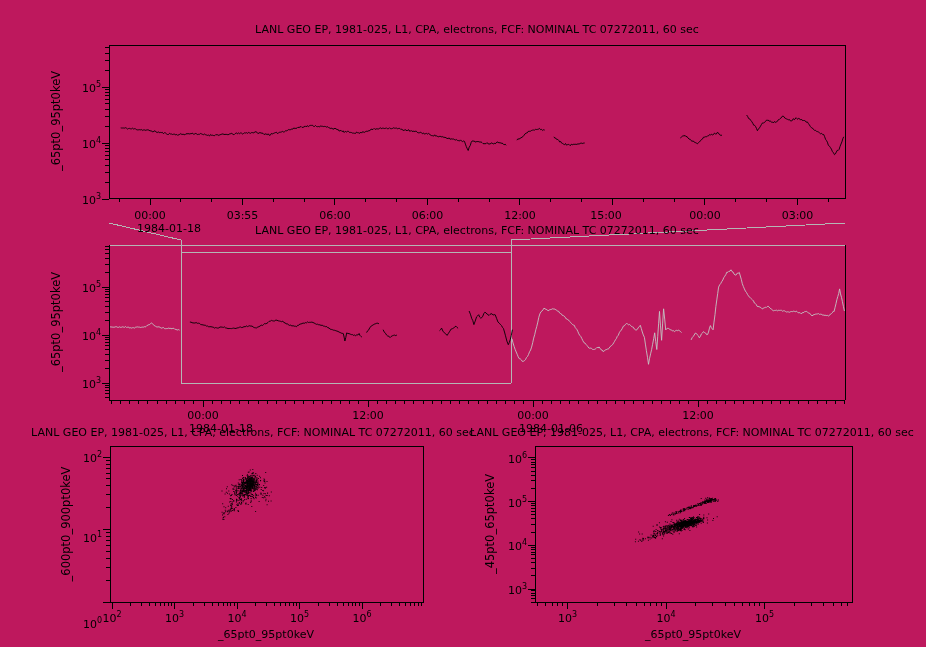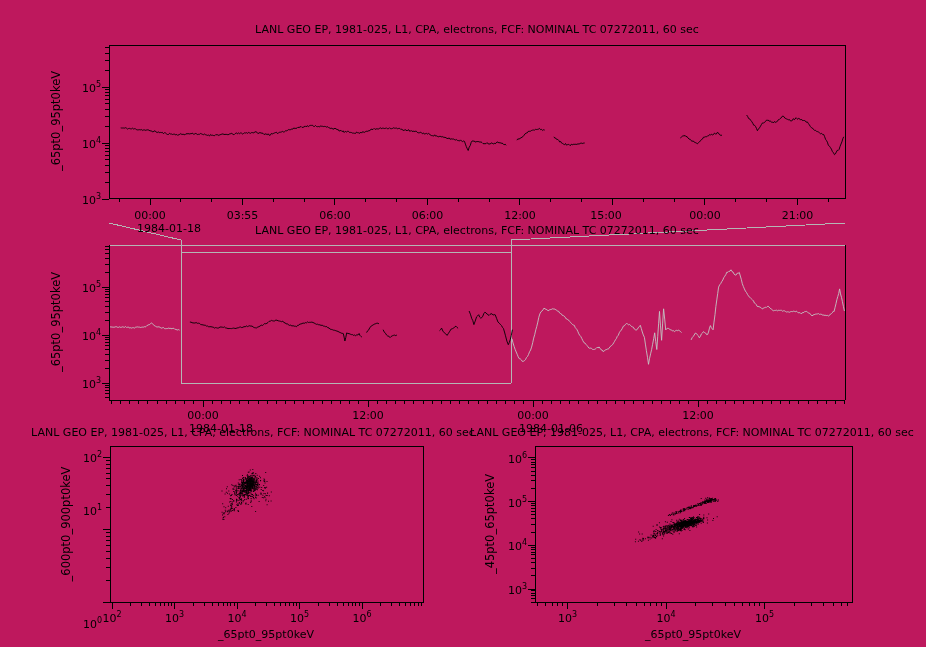--- a/index.html
+++ b/index.html
@@ -374,35 +374,35 @@
   <div class="lbl ra" style="left: 54px; top: 190px;">10<sup>3</sup></div>
       <div class="lbl ra" style="left: 54px; top: 134px;">10<sup>4</sup></div>
       <div class="lbl ra" style="left: 54px; top: 78px;">10<sup>5</sup></div>
       <div class="lbl cx" style="left: 150px; top: 209px;">00:00</div>
       <div class="lbl cx" style="left: 242.499px; top: 209px;">03:55</div>
       <div class="lbl cx" style="left: 334.998px; top: 209px; text-align: right;">06:00</div>
       <div class="lbl cx" style="left: 427.497px; top: 209px;">06:00</div>
       <div class="lbl cx" style="left: 519.996px; top: 209px;">12:00</div>
       <div class="lbl cx" style="left: 587px; top: 209px; margin-left: 19px;">15:00</div>
       <div class="lbl cx" style="left: 704.994px; top: 209px;">00:00</div>
-      <div class="lbl cx" style="left: 797.493px; top: 209px;">21:00</div>
+      <div class="lbl cx" style="left: 797.493px; top: 209px;">03:00</div>
       <div class="lbl ra" style="left: 54px; top: 374px;">10<sup>3</sup></div>
       <div class="lbl ra" style="left: 54px; top: 326px;">10<sup>4</sup></div>
       <div class="lbl ra" style="left: 54px; top: 278px;">10<sup>5</sup></div>
       <div class="lbl cx" style="left: 203px; top: 409px;">00:00</div>
       <div class="lbl cx" style="left: 368px; top: 409px;">12:00</div>
       <div class="lbl cx" style="left: 533px; top: 409px;">00:00</div>
       <div class="lbl cx" style="left: 698px; top: 409px;">12:00</div>
       <div class="lbl cx" style="left: 112px; top: 608px;">10<sup>2</sup></div>
       <div class="lbl cx" style="left: 174.5px; top: 608px;">10<sup>3</sup></div>
       <div class="lbl cx" style="left: 237px; top: 608px;">10<sup>4</sup></div>
       <div class="lbl cx" style="left: 299.5px; top: 608px;">10<sup>5</sup></div>
       <div class="lbl cx" style="left: 362px; top: 608px;">10<sup>6</sup></div>
       <div class="lbl ra" style="left: 55px; top: 614px;">10<sup>0</sup></div>
-      <div class="lbl ra" style="left: 55px; top: 501px;">10<sup>1</sup></div>
+      <div class="lbl ra" style="left: 55px; top: 528px;">10<sup>1</sup></div>
       <div class="lbl ra" style="left: 55px; top: 448px;">10<sup>2</sup></div>
       <div class="lbl cx" style="left: 567.5px; top: 608px;">10<sup>3</sup></div>
       <div class="lbl cx" style="left: 666px; top: 608px;">10<sup>4</sup></div>
       <div class="lbl cx" style="left: 764.5px; top: 608px;">10<sup>5</sup></div>
       <div class="lbl ra" style="left: 480px; top: 580px;">10<sup>3</sup></div>
       <div class="lbl ra" style="left: 480px; top: 536.3px;">10<sup>4</sup></div>
       <div class="lbl ra" style="left: 480px; top: 492.6px;">10<sup>5</sup></div>
       <div class="lbl ra" style="left: 480px; top: 448.9px;">10<sup>6</sup></div>
     </div>
 </div>

